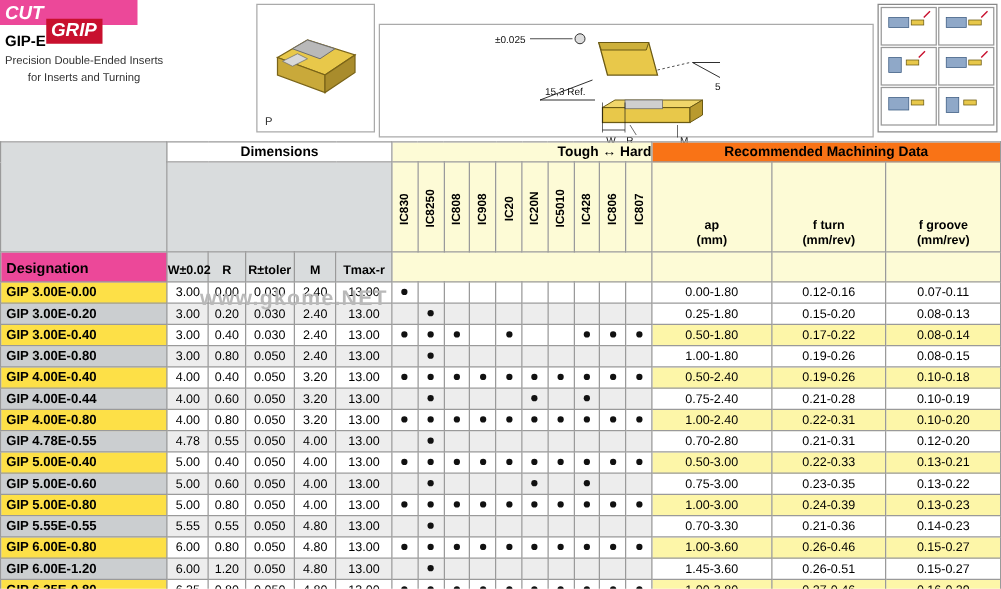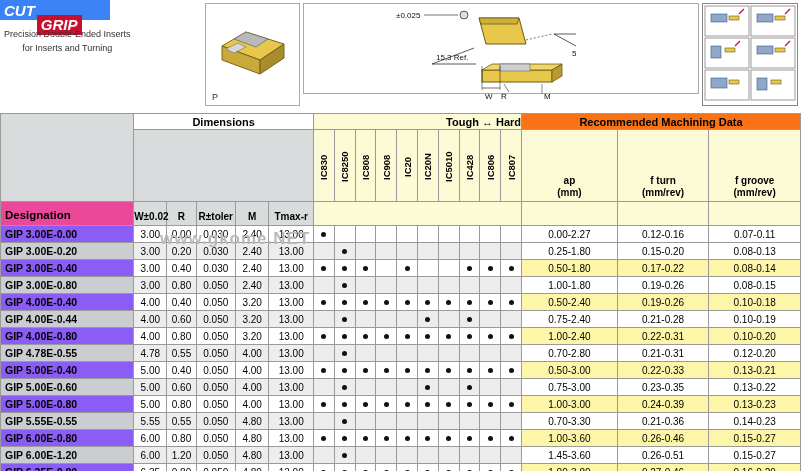--- a/index.html
+++ b/index.html
@@ -8,36 +8,36 @@
     width: 801px; height: 471px;
     font-family: "Liberation Sans", sans-serif;
     background: #ffffff;
     overflow: hidden;
     position: relative;
   }
   
   .header { position:relative; height:112px; }
   .logo {
     position:absolute; left:0; top:0; width:110px; height:20px;
-    background:#3b82f6; color:#fff; font-weight:bold; font-size:15px;
+    background:#ec4899; color:#fff; font-weight:bold; font-size:15px;
     letter-spacing:0px; display:flex; align-items:center;
   }
   .logo .cut { padding-left:4px; color:#fff; font-family:"Liberation Sans",sans-serif; font-style:italic;}
   .logo .grip {
     margin-left:2px; background:#c8102e; color:#fff; padding:0 4px; font-style:italic;
     height:20px; display:flex; align-items:center;margin-top:29px;
   }
   .title-block { position:absolute; left:4px; top:26px; }
   .title-block .t1 { font-size:12px; font-weight:bold; color:#000; }
   .title-block .t2 { font-size:9px; color:#333; margin-top:3px; line-height:11px;text-align:center;}
   .panel {
     position:absolute; border:1px solid #aaa; background:#fff;
   }
   #insert-panel { left:205px; top:3px; width:95px; height:103px; }
-  #diagram-panel { left:303px; top:3px; width:396px; height:91px;text-decoration:underline; }
+  #diagram-panel { left:303px; top:19px; width:396px; height:91px;text-decoration:underline; }
   #icons-panel { left:702px; top:3px; width:96px; height:103px; border:1px solid #888;}
   .insert-img { position:absolute; left:10px; top:12px; width:74px; height:70px; }
   .p-label { position:absolute; left:6px; bottom:3px; font-size:9px; color:#333; }
 
   
   .tablewrap { position:absolute; left:0; top:113px; width:801px; }
   table { border-collapse:collapse; width:801px; table-layout:fixed; font-size:10px; }
   td, th { border:1px solid #9a9a9a; padding:0; }
   .hdr-dim { background:#ffffff; }
   .grp-head {
@@ -51,21 +51,21 @@
     height:64px; display:block; margin:0 auto; letter-spacing:0px;
   }
   .vcell { background:#fdfbd6; text-align:center; vertical-align:bottom; padding-bottom:2px; }
   .desig-head {
     background:#ec4899; font-weight:bold; font-size:11.5px; color:#000;
     vertical-align:bottom; padding:0 0 4px 4px;
   }
   .grey-head { background:#d9dcdd; vertical-align:bottom; text-align:center; font-weight:bold; font-size:10px; padding-bottom:3px;}
   .grey-top { background:#d9dcdd; }
   .rec-head { background:#fdfbd6; text-align:center; font-weight:bold; font-size:10px; vertical-align:bottom; padding-bottom:2px; line-height:12px;}
-  .row-desig { background:#8b5cf6; font-weight:bold; font-size:10.5px; padding-left:4px; height:17px;}
+  .row-desig { background:#fde047; font-weight:bold; font-size:10.5px; padding-left:4px; height:17px;}
   .row-dim { background:#ffffff; text-align:center; font-size:10px; }
   .row-dim.alt { background:#ededed; }
   .row-desig.alt { background:#cbced0; }
   .dot-cell { text-align:center; background:#ffffff; }
   .dot-cell.alt { background:#ededed; }
   .dot { display:inline-block; width:5px; height:5px; border-radius:50%; background:#111; vertical-align:middle;}
   .rec-cell { text-align:center; font-size:10px; background:#ffffff; }
   .rec-cell.hl { background:#fdf6a8; }
   .watermark {
     position:absolute; left:160px; top:229px; font-size:17px; color:#b9b9b9;
@@ -76,20 +76,21 @@
 <body>
 
 <div class="header">
 
   <div class="logo">
     <span class="cut">CUT</span>
     <span class="grip">GRIP</span>
   </div>
 
   <div class="title-block">
+    <div class="t1">GIP-E</div>
     <div class="t2">Precision Double-Ended Inserts</div>
     <div class="t2">for Inserts and Turning</div>
   </div>
 
   <div class="panel" id="insert-panel">
     <svg class="insert-img" viewBox="0 0 74 70">
       <polygon points="6,30 30,16 68,28 44,44" fill="#e8c84a" stroke="#7a6418" stroke-width="1"></polygon>
       <polygon points="6,30 44,44 44,58 6,44" fill="#c9a93a" stroke="#7a6418" stroke-width="1"></polygon>
       <polygon points="44,44 68,28 68,42 44,58" fill="#a98c2c" stroke="#7a6418" stroke-width="1"></polygon>
       <polygon points="18,23 30,16 52,23 40,31" fill="#b9b9b9" stroke="#6d6d6d" stroke-width="0.8"></polygon>
@@ -267,21 +268,21 @@
           <td class="dot-cell"><span class="dot"></span></td>
           <td class="dot-cell"></td>
           <td class="dot-cell"></td>
           <td class="dot-cell"></td>
           <td class="dot-cell"></td>
           <td class="dot-cell"></td>
           <td class="dot-cell"></td>
           <td class="dot-cell"></td>
           <td class="dot-cell"></td>
           <td class="dot-cell"></td>
-          <td class="rec-cell">0.00-2.27</td>
+          <td class="rec-cell">0.00-1.80</td>
           <td class="rec-cell">0.12-0.16</td>
           <td class="rec-cell">0.07-0.11</td>
         </tr>
         <tr>
           <td class="row-desig alt">GIP 3.00E-0.20</td>
           <td class="row-dim alt">3.00</td>
           <td class="row-dim alt">0.20</td>
           <td class="row-dim alt">0.030</td>
           <td class="row-dim alt">2.40</td>
           <td class="row-dim alt">13.00</td>

